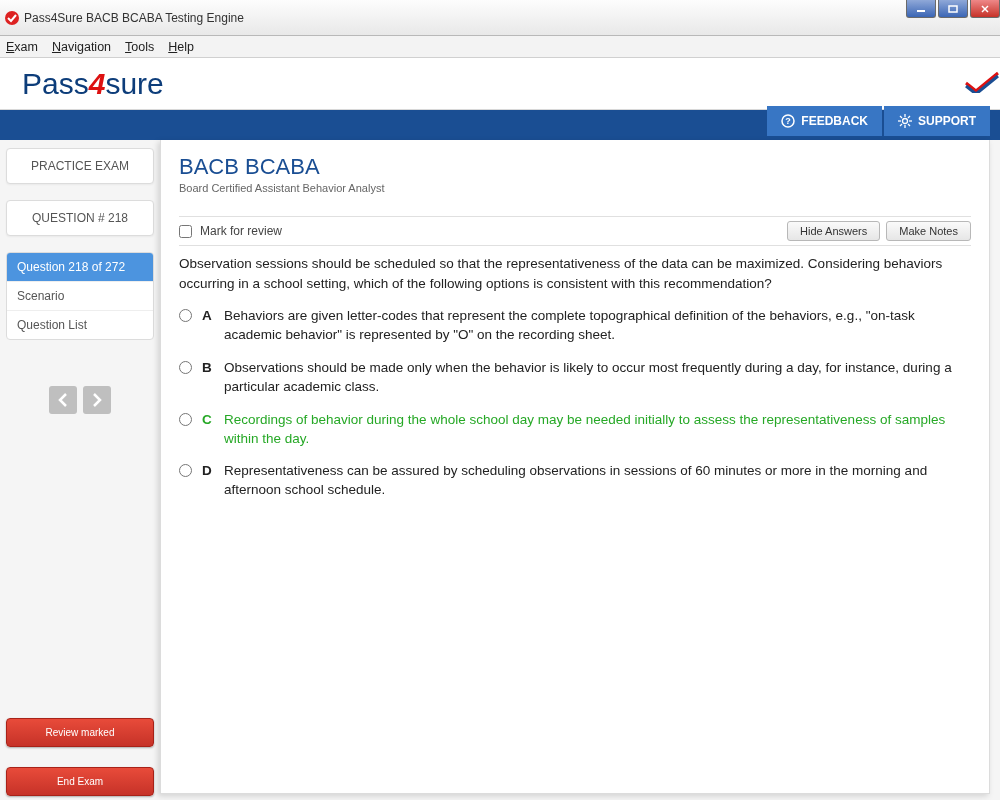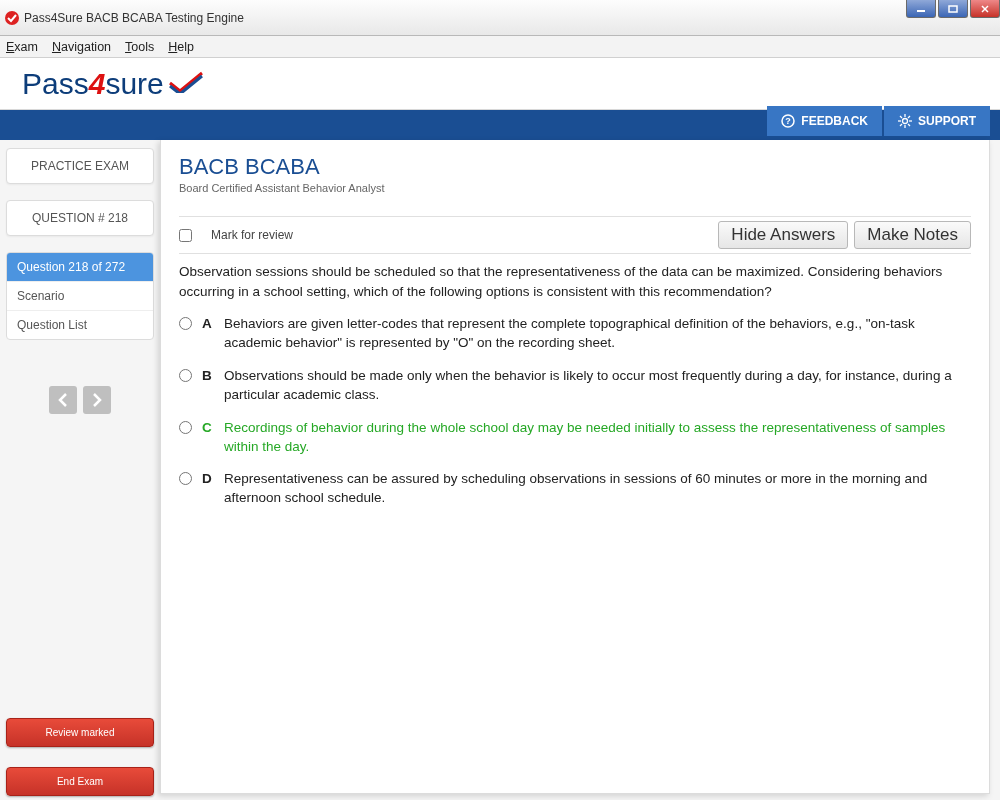--- a/index.html
+++ b/index.html
@@ -13,21 +13,21 @@
 .winbtn { width:30px; height:18px; margin-left:2px; border:1px solid #6a6a6a; border-top:none; border-radius:0 0 3px 3px; display:flex; align-items:center; justify-content:center; font-size:10px; color:#fff; }
 .winbtn.min, .winbtn.max { background:linear-gradient(#8fa8d8,#3b66b5); }
 .winbtn.close { background:linear-gradient(#e88,#c63228); }
 
 
 .menubar { height:22px; background:#f3f3f3; border-bottom:1px solid #d0d0d0; display:flex; align-items:center; padding:0 6px; gap:14px; font-size:12.5px; color:#222; }
 .menubar span { cursor:default; }
 .menubar span u { text-decoration:underline; }
 
 
-.logoband { background:#fff; height:52px; display:flex; align-items:center; padding-left:22px; border-bottom:1px solid #d8d8d8; }
+.logoband { background:#fff; height:52px; display:flex; align-items:center; padding-left:22px; border-bottom:1px solid #d8d8d8;justify-content:space-between; }
 .logo-text { font-family: Arial, sans-serif; font-size:30px; font-weight:400; color:#0d3d7a; letter-spacing:0; }
 .logo-text .four { color:#d11; font-style:italic; font-weight:bold; }
 .logo-check { display:inline-block; margin-left:4px; }
 
 
 .ribbon { background:#1a4e93; height:30px; position:relative; }
 .ribbon-right { position:absolute; right:10px; top:-4px; display:flex; }
 .rbtn { background:#3876c4; color:#fff; height:30px; display:flex; align-items:center; padding:0 14px; font-size:12px; font-weight:bold; gap:6px; margin-left:2px; cursor:pointer; }
 .rbtn.first { }
 .ricon { width:14px; height:14px; }
@@ -46,24 +46,24 @@
 .sb-spacer { flex:1; }
 .navchips { display:flex; gap:6px; justify-content:center; margin-top:30px; }
 .chip { width:28px; height:28px; background:#bfbfbf; border-radius:3px; display:flex; align-items:center; justify-content:center; color:#fff; font-size:16px; cursor:pointer; }
 .redbtn { background:linear-gradient(#e84b3a,#c63228); color:#fff; border:1px solid #a82218; border-radius:4px; padding:8px 0; text-align:center; font-size:10px; cursor:pointer; margin-top:4px; box-shadow:0 1px 2px rgba(0,0,0,0.3); }
 
 
 .content { flex:1; background:#fff; margin:0 10px 10px 0; border:1px solid #dcdcdc; border-top:none; box-shadow:-2px 2px 6px rgba(0,0,0,0.15); padding:14px 18px 18px 18px; position:relative; }
 .exam-title { font-family: Arial; font-size:22px; color:#1a4e93; font-weight:400; }
 .exam-sub { font-size:11px; color:#666; margin-top:2px; margin-bottom:22px; }
 .toolbar { display:flex; align-items:center; border-top:1px solid #e0e0e0; border-bottom:1px solid #e0e0e0; padding:4px 0; margin-bottom:8px; }
-.mark { display:flex; align-items:center; gap:19px; font-size:12px; color:#444; }
+.mark { display:flex; align-items:center; gap:8px; font-size:12px; color:#444; }
 .mark input { width:13px; height:13px; }
 .tool-right { margin-left:auto; display:flex; gap:6px; }
-.tbtn { background:linear-gradient(#fafafa,#e6e6e6); border:1px solid #b8b8b8; border-radius:3px; padding:3px 12px; font-size:17px; color:#333; cursor:pointer; }
+.tbtn { background:linear-gradient(#fafafa,#e6e6e6); border:1px solid #b8b8b8; border-radius:3px; padding:3px 12px; font-size:11px; color:#333; cursor:pointer; }
 .question { font-size:13.5px; color:#222; line-height:1.45; margin-bottom:14px; }
 .options { }
 .opt { display:flex; align-items:flex-start; gap:10px; margin-bottom:14px; font-size:13.5px; line-height:1.4; }
 .opt input { margin-top:2px; }
 .opt .lab { font-weight:bold; width:12px; color:#222; }
 .opt .txt { flex:1; color:#222; }
 .opt.correct .txt { color:#26a826; }
 .opt.correct .lab { color:#26a826; }
 .answer { font-weight:bold; font-size:14px; margin-top:6px; }
 

